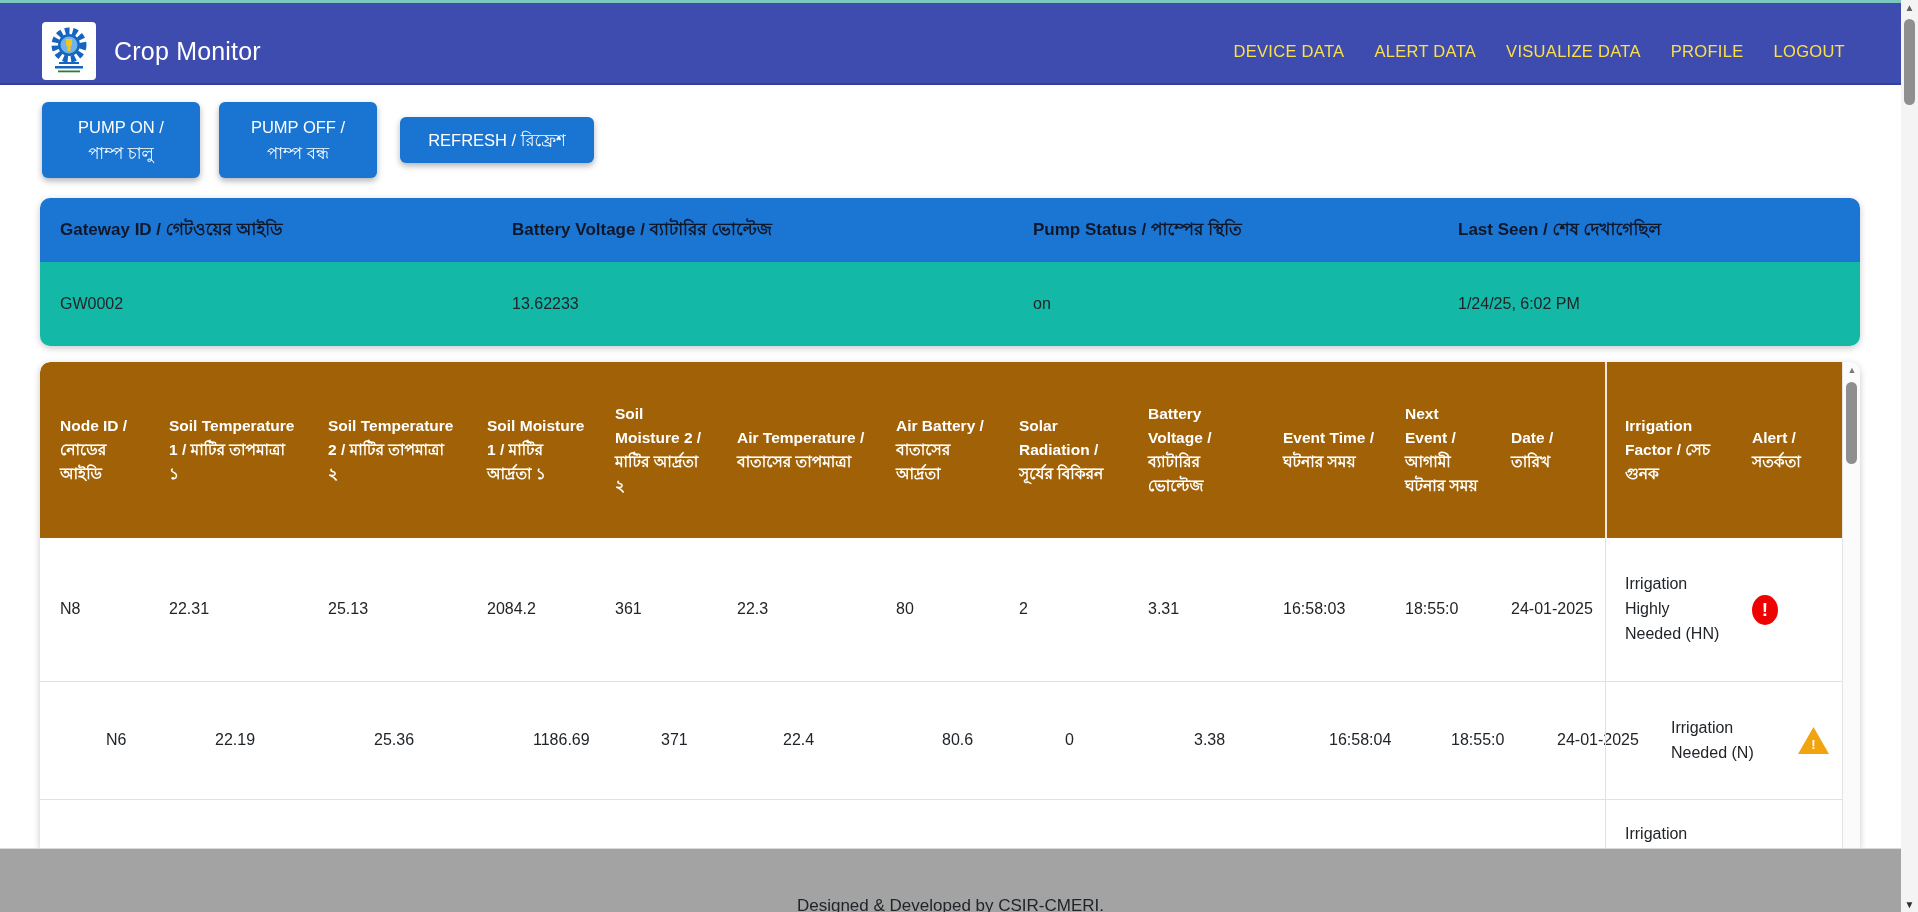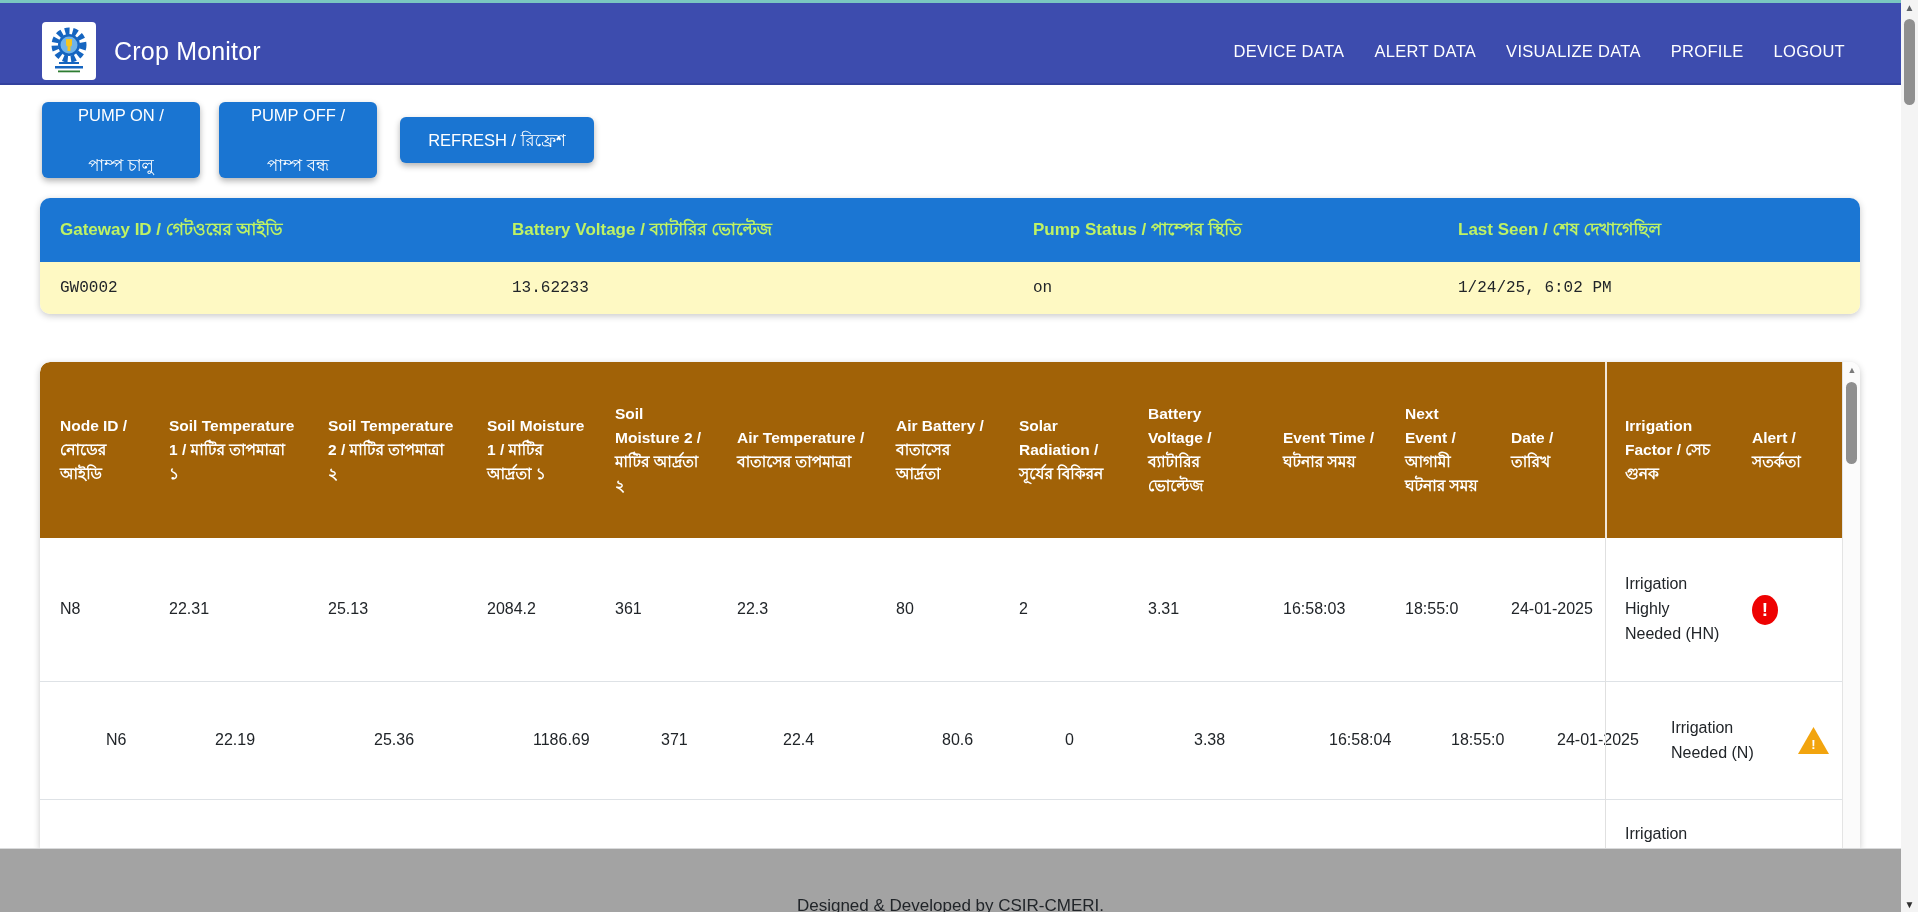--- a/index.html
+++ b/index.html
@@ -12,44 +12,44 @@
 
   
   .navbar { position:absolute; top:3px; left:0; width:1901px; height:82px;
     background:#3d4cae; display:flex; align-items:center; justify-content:space-between;
     padding:16px 56px 0 42px; border-bottom:2px solid #33419e; }
   .brand { display:flex; align-items:center; gap:18px; }
   .logo-box { width:54px; height:58px; background:#fff; border-radius:4px;
     display:flex; align-items:center; justify-content:center; }
   .app-title { color:#ffffff; font-size:25px; font-weight:500; letter-spacing:.2px; }
   .navlinks { display:flex; align-items:center; gap:30px; }
-  .navlinks a { color:#ffffff; font-size:16.5px; font-weight:500; letter-spacing:.3px;
+  .navlinks a { color:#fde047; font-size:16.5px; font-weight:500; letter-spacing:.3px;
     text-decoration:none; cursor:pointer; white-space:nowrap; }
 
   
   .btn-row { position:absolute; top:102px; left:42px; display:flex; align-items:flex-start; }
   .btn { background:#1a75d2; color:#fff; border:none; border-radius:6px; cursor:pointer;
     box-shadow:0 3px 6px rgba(0,0,0,.30); font-family:inherit; font-size:16.5px; line-height:1.6;
     display:flex; flex-direction:column; align-items:center; justify-content:center; }
-  .btn.two-line { width:158px; height:76px;justify-content:space-between; }
+  .btn.two-line { width:158px; height:76px; }
   .btn.one-line { width:194px; height:46px; margin-top:15px; flex-direction:row; }
   .btn + .btn { margin-left:19px; }
   .btn.one-line { margin-left:23px; }
 
   
   .card { position:absolute; left:40px; background:#fff; border-radius:10px;
     box-shadow:0 2px 7px rgba(0,0,0,.22); }
 
   
   .gw-card { top:198px; width:1820px; }
   .gw-head { display:grid; grid-template-columns:452px 521px 425px 422px; height:64px;
     background:#1b76d3; border-radius:10px 10px 0 0; align-items:center; }
-  .gw-head > div { color:#bef264; font-weight:bold; font-size:17px; padding-left:20px; }
-  .gw-row { display:grid; grid-template-columns:452px 521px 425px 422px; height:52px;
-    align-items:center; border-radius:0 0 10px 10px; background:#fef9c3;font-family:Liberation Mono, monospace; }
+  .gw-head > div { color:#0f172a; font-weight:bold; font-size:17px; padding-left:20px; }
+  .gw-row { display:grid; grid-template-columns:452px 521px 425px 422px; height:84px;
+    align-items:center; border-radius:0 0 10px 10px; background:#14b8a6; }
   .gw-row > div { color:#212529; font-size:16px; padding-left:20px; }
 
   
   .nd-card { top:362px; width:1820px; height:486px; overflow:hidden; border-radius:10px 10px 0 0; }
   .nd-inner { position:absolute; top:0; left:0; width:1802px; }
   .nd-grid { display:grid;
     grid-template-columns:109px 159px 159px 128px 122px 159px 123px 129px 135px 122px 106px 114px 127px 110px; }
   .nd-head { background:#a16207; height:176px; align-items:center; border-radius:10px 0 0 0; }
   .nd-head > div { color:#fff; font-weight:bold; font-size:15.5px; line-height:1.55;
     padding:0 10px 0 20px; }

